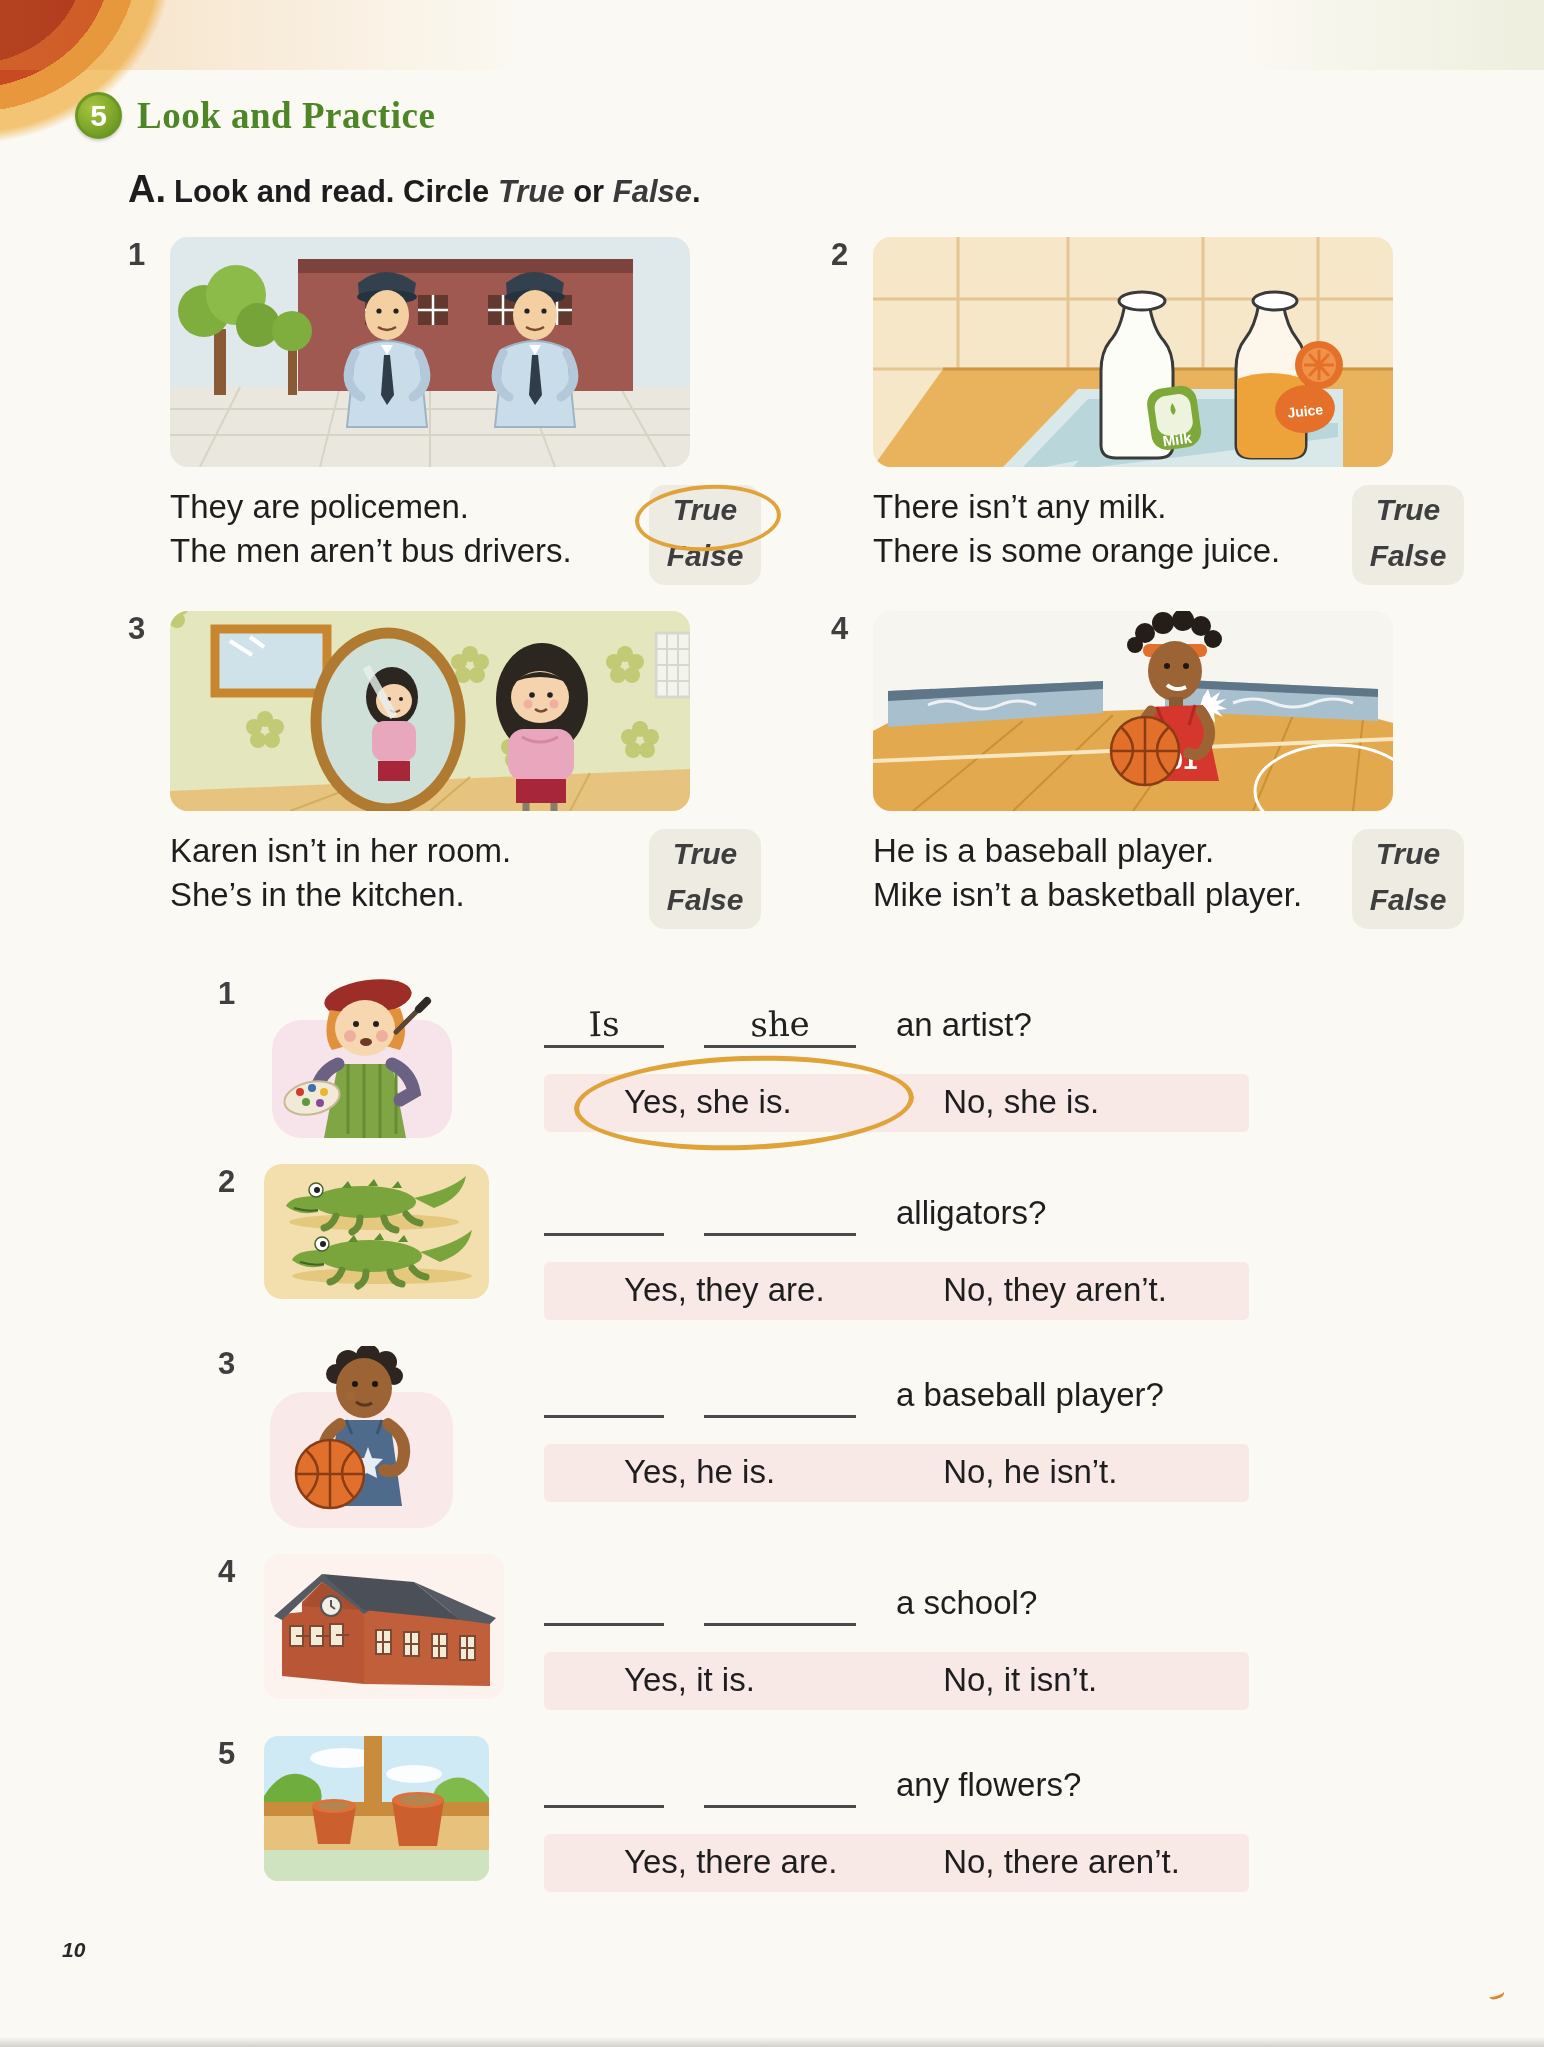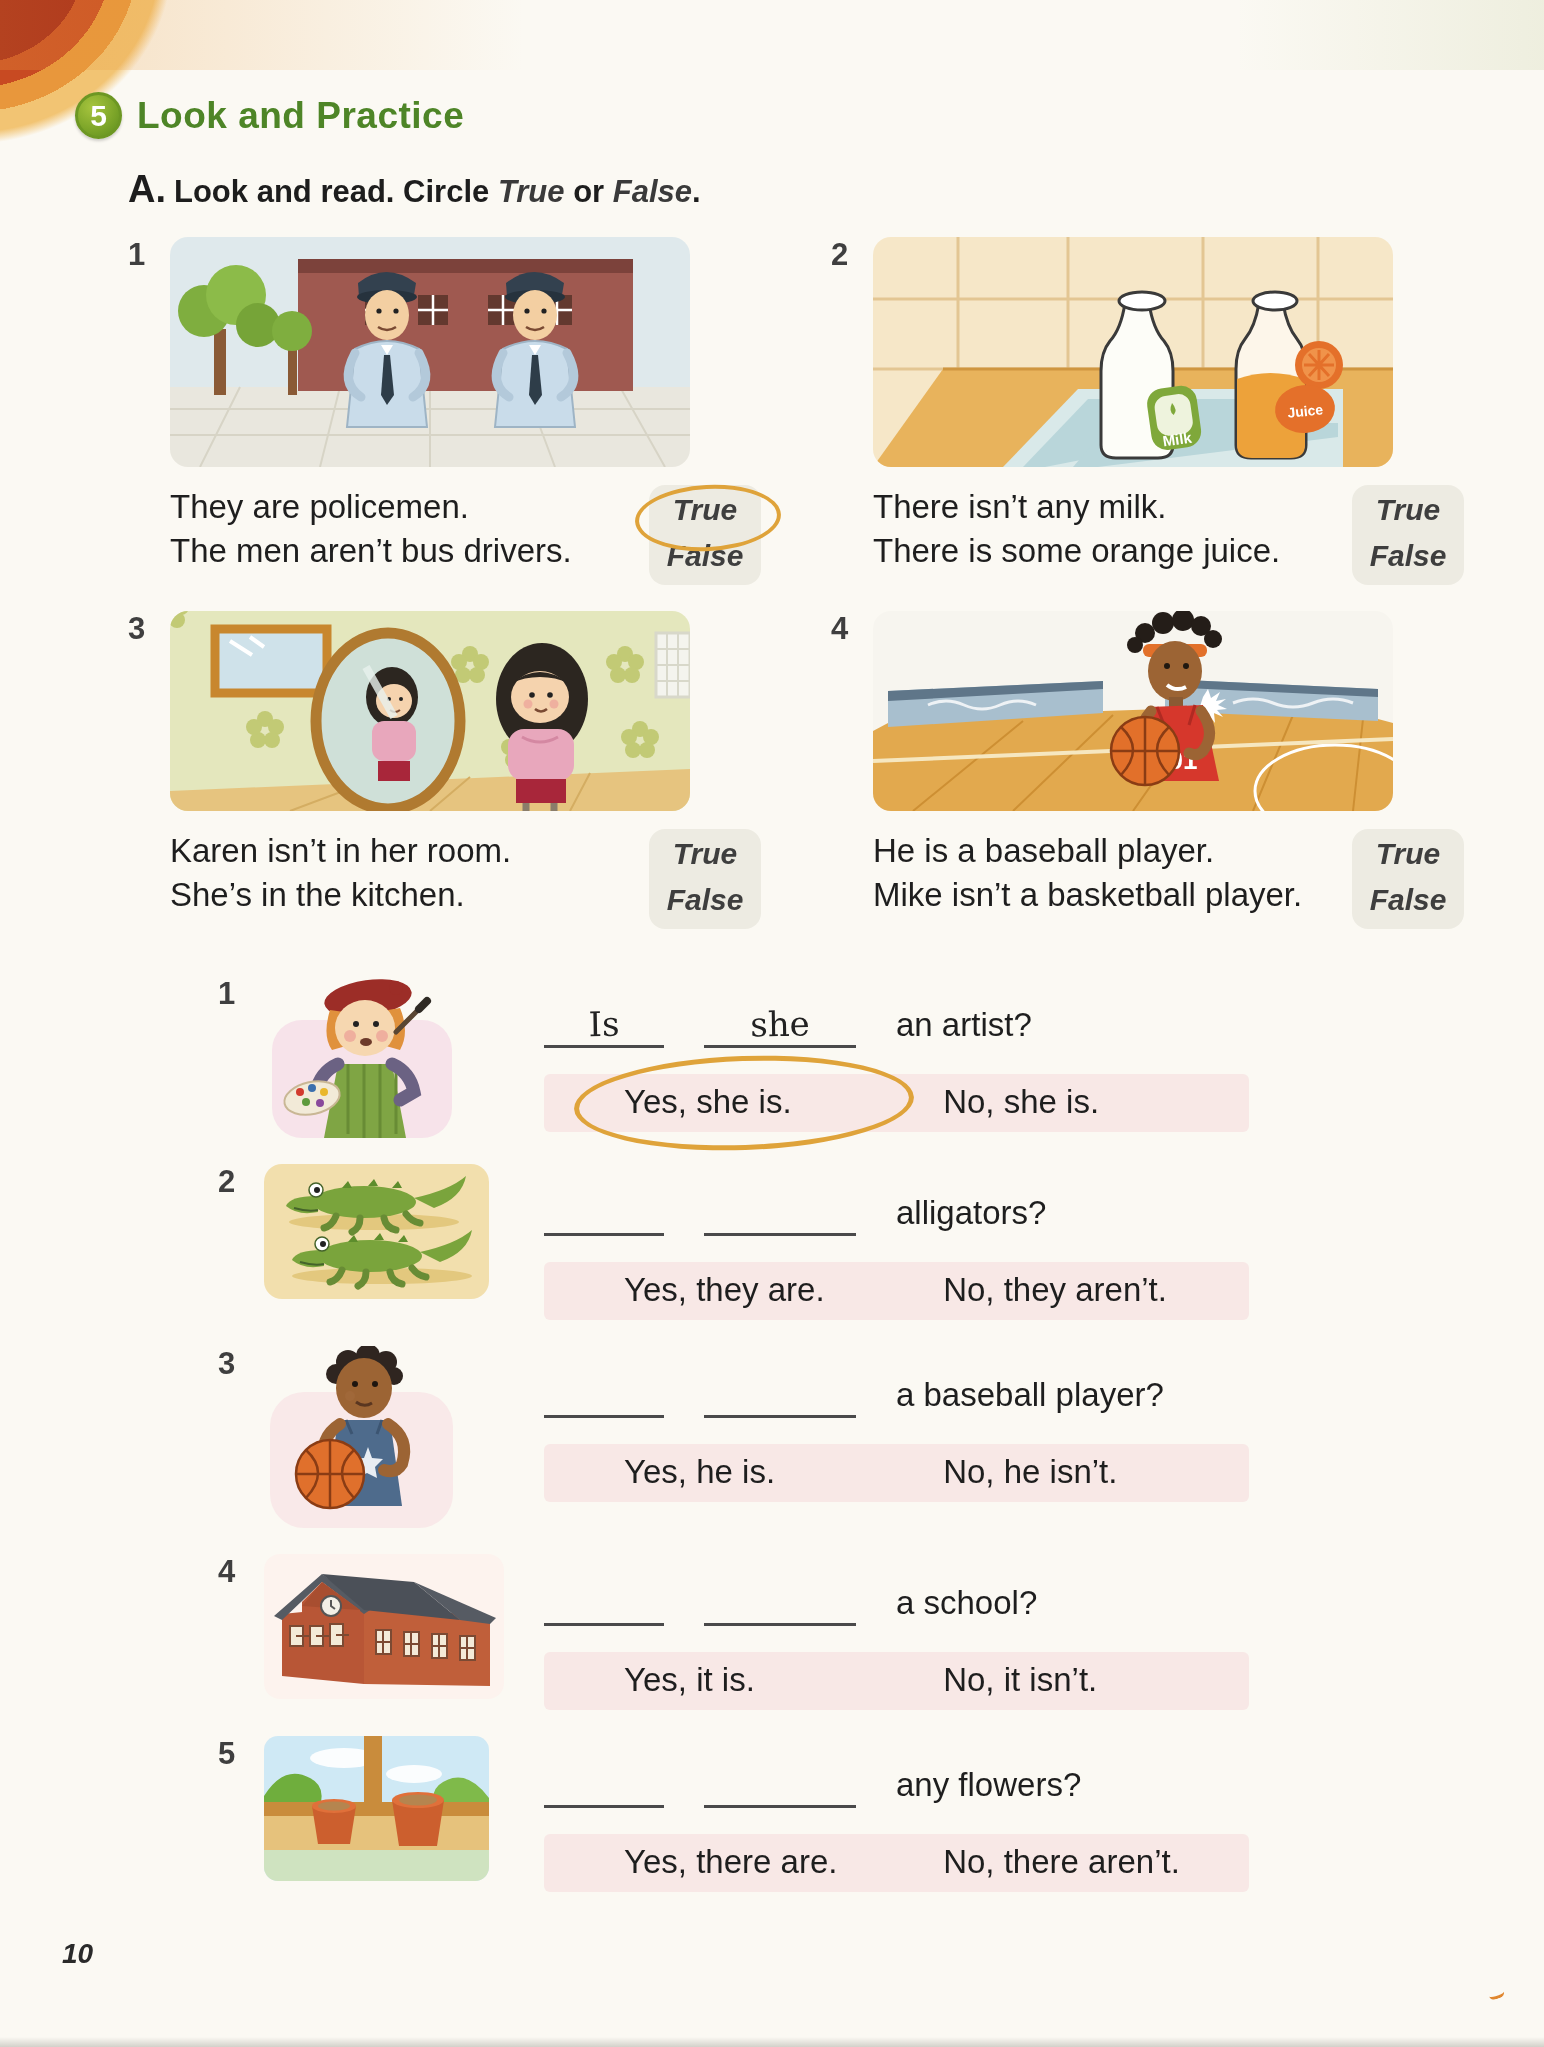--- a/index.html
+++ b/index.html
@@ -37,21 +37,21 @@
   
   .header{position:absolute;top:92px;left:75px;display:flex;align-items:center;gap:15px;}
   .badge{
     width:47px;height:47px;border-radius:50%;
     background:radial-gradient(circle at 35% 30%, #a7c43e, #7ba428 60%, #5d8d1f);
     border:3px solid #6d9723;box-sizing:border-box;
     color:#fff;font-size:30px;font-weight:bold;
     display:flex;align-items:center;justify-content:center;
     box-shadow:0 2px 3px rgba(0,0,0,.18);
   }
-  .title{font-size:37px;font-weight:bold;color:#4e8527;letter-spacing:.5px;}
+  .title{font-size:37px;font-weight:bold;color:#4e8527;letter-spacing:.5px;font-family:Liberation Serif, serif;}
 
   
   .sec-head{font-size:31px;font-weight:bold;color:#1d1d1d;margin:0;}
   .sec-label{font-size:38px;font-weight:bold;margin-right:8px;}
   .it{font-style:italic;color:#3a3a3a;}
 
   
   .section-a{position:absolute;top:168px;left:128px;width:1336px;}
   .a-grid{margin-top:26px;display:grid;grid-template-columns:633px 633px;column-gap:70px;row-gap:26px;}
   .item-number{font-size:31px;font-weight:bold;color:#3f3f3f;width:30px;flex:none;}
@@ -86,21 +86,21 @@
   .answer-strip{
     position:relative;margin-top:26px;width:705px;
     background:#f8e8e6;border-radius:6px;
     padding:9px 0 11px 80px;box-sizing:border-box;
     font-size:33px;color:#1e1e1e;
   }
   .ans{display:inline-block;}
   .ans.yes{width:310px;}
   .ring-b1{top:-18px;left:30px;width:330px;height:84px;transform:rotate(-2deg);border-width:5px;}
 
-  .page-number{position:absolute;top:1938px;left:62px;font-size:28px;font-weight:bold;font-style:italic;color:#2a2a2a;}
+  .page-number{position:absolute;top:1938px;left:62px;font-size:21px;font-weight:bold;font-style:italic;color:#2a2a2a;}
 </style>
 </head>
 <body>
 
 <div class="page">
   <div class="corner-decoration"></div>
   <div class="top-glow"></div>
 
   <div class="header">
     <div class="badge">5</div>

